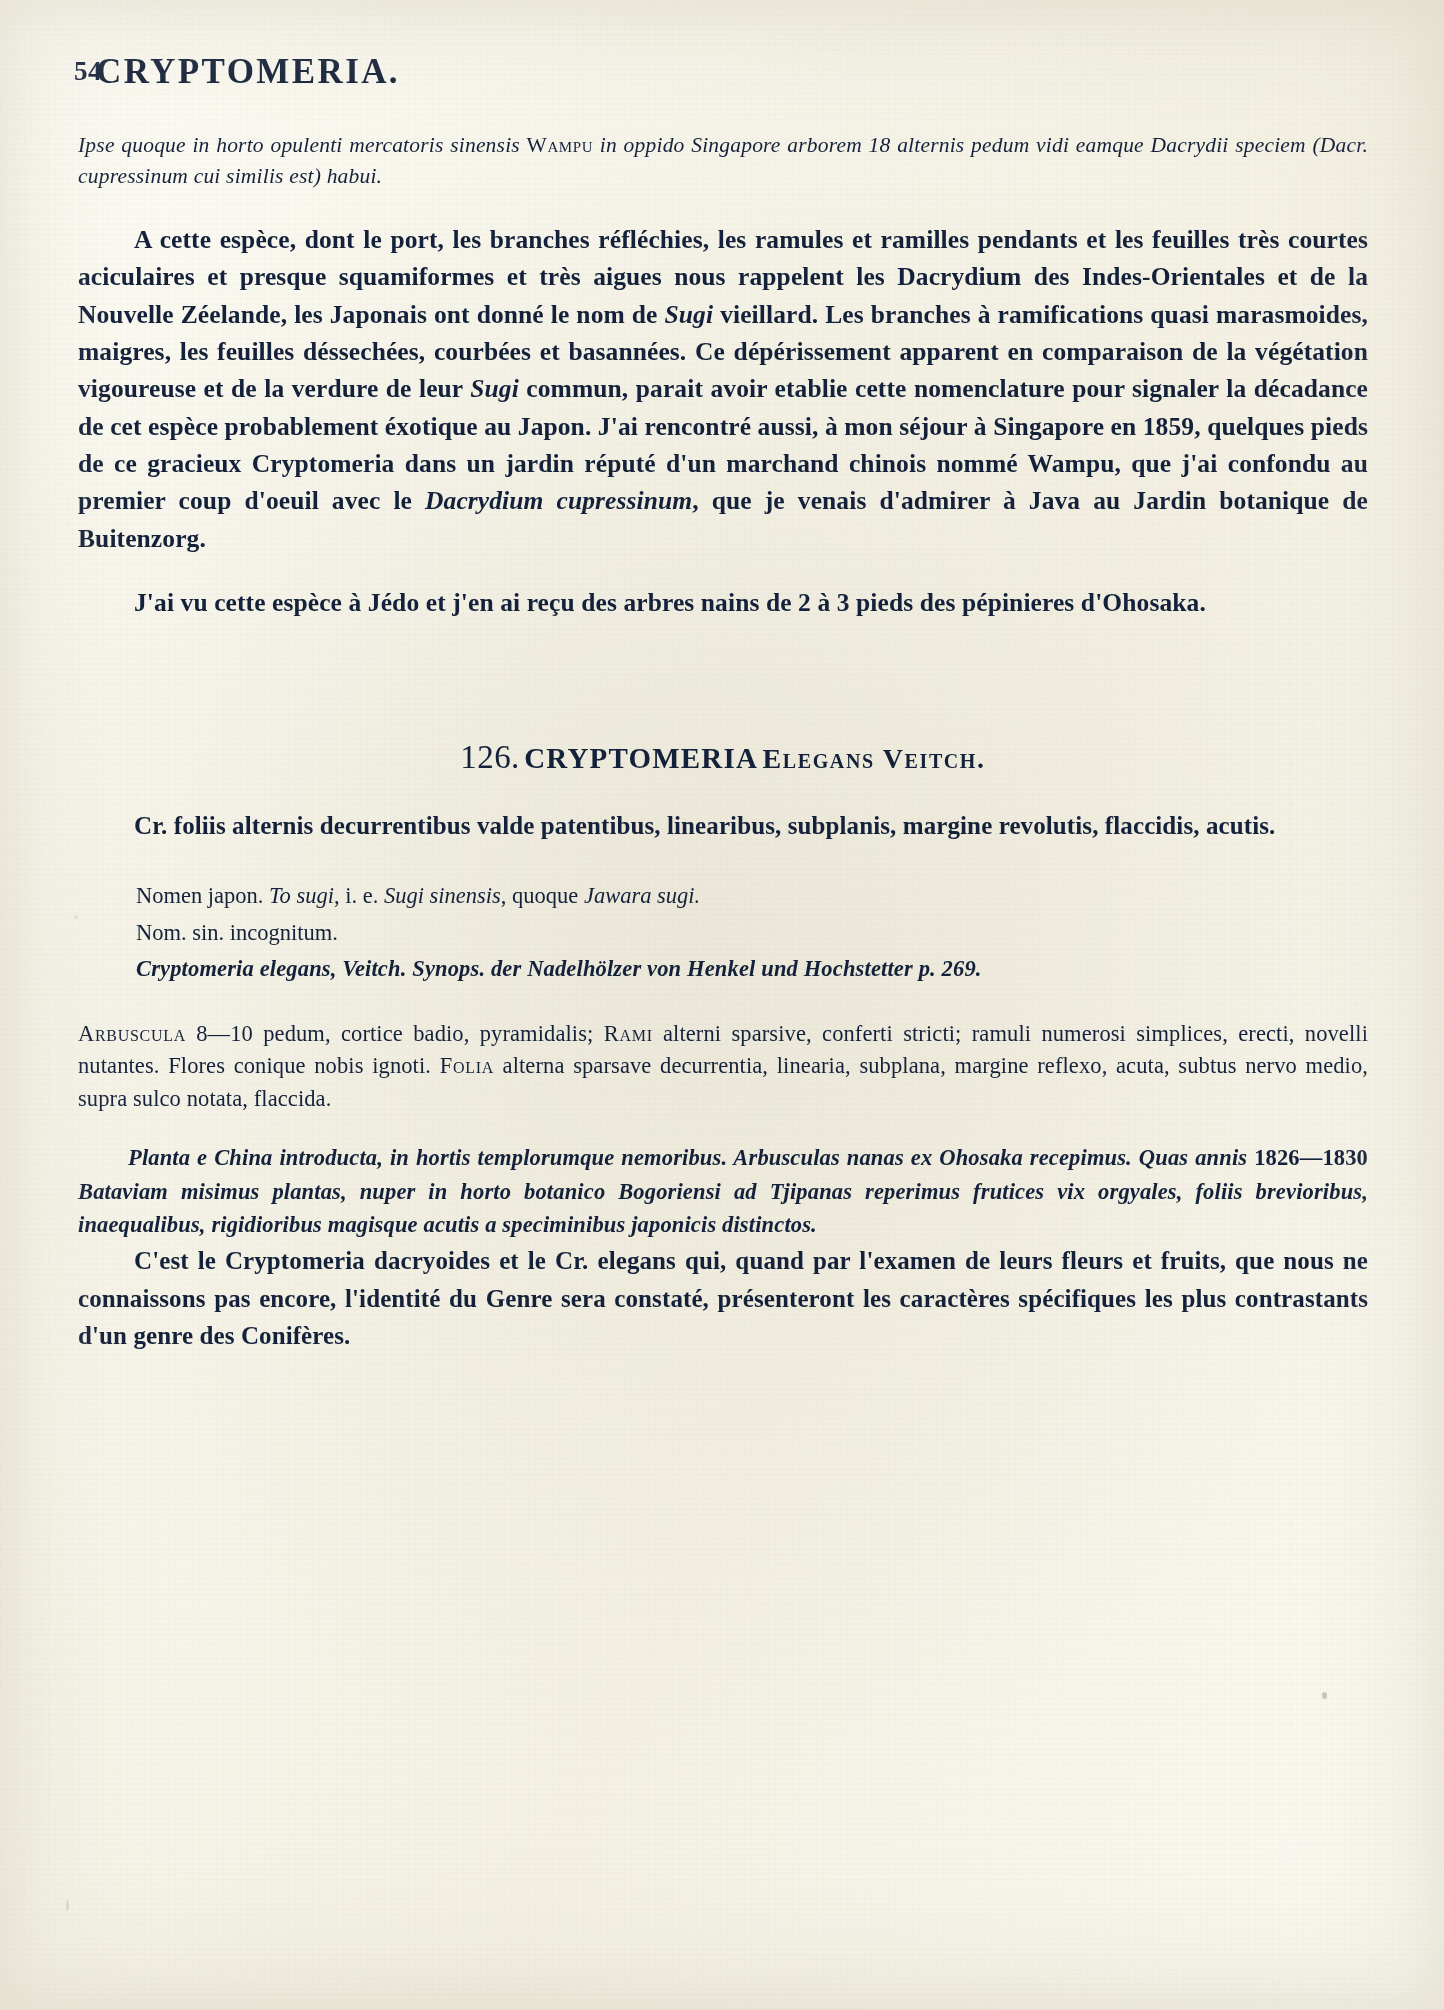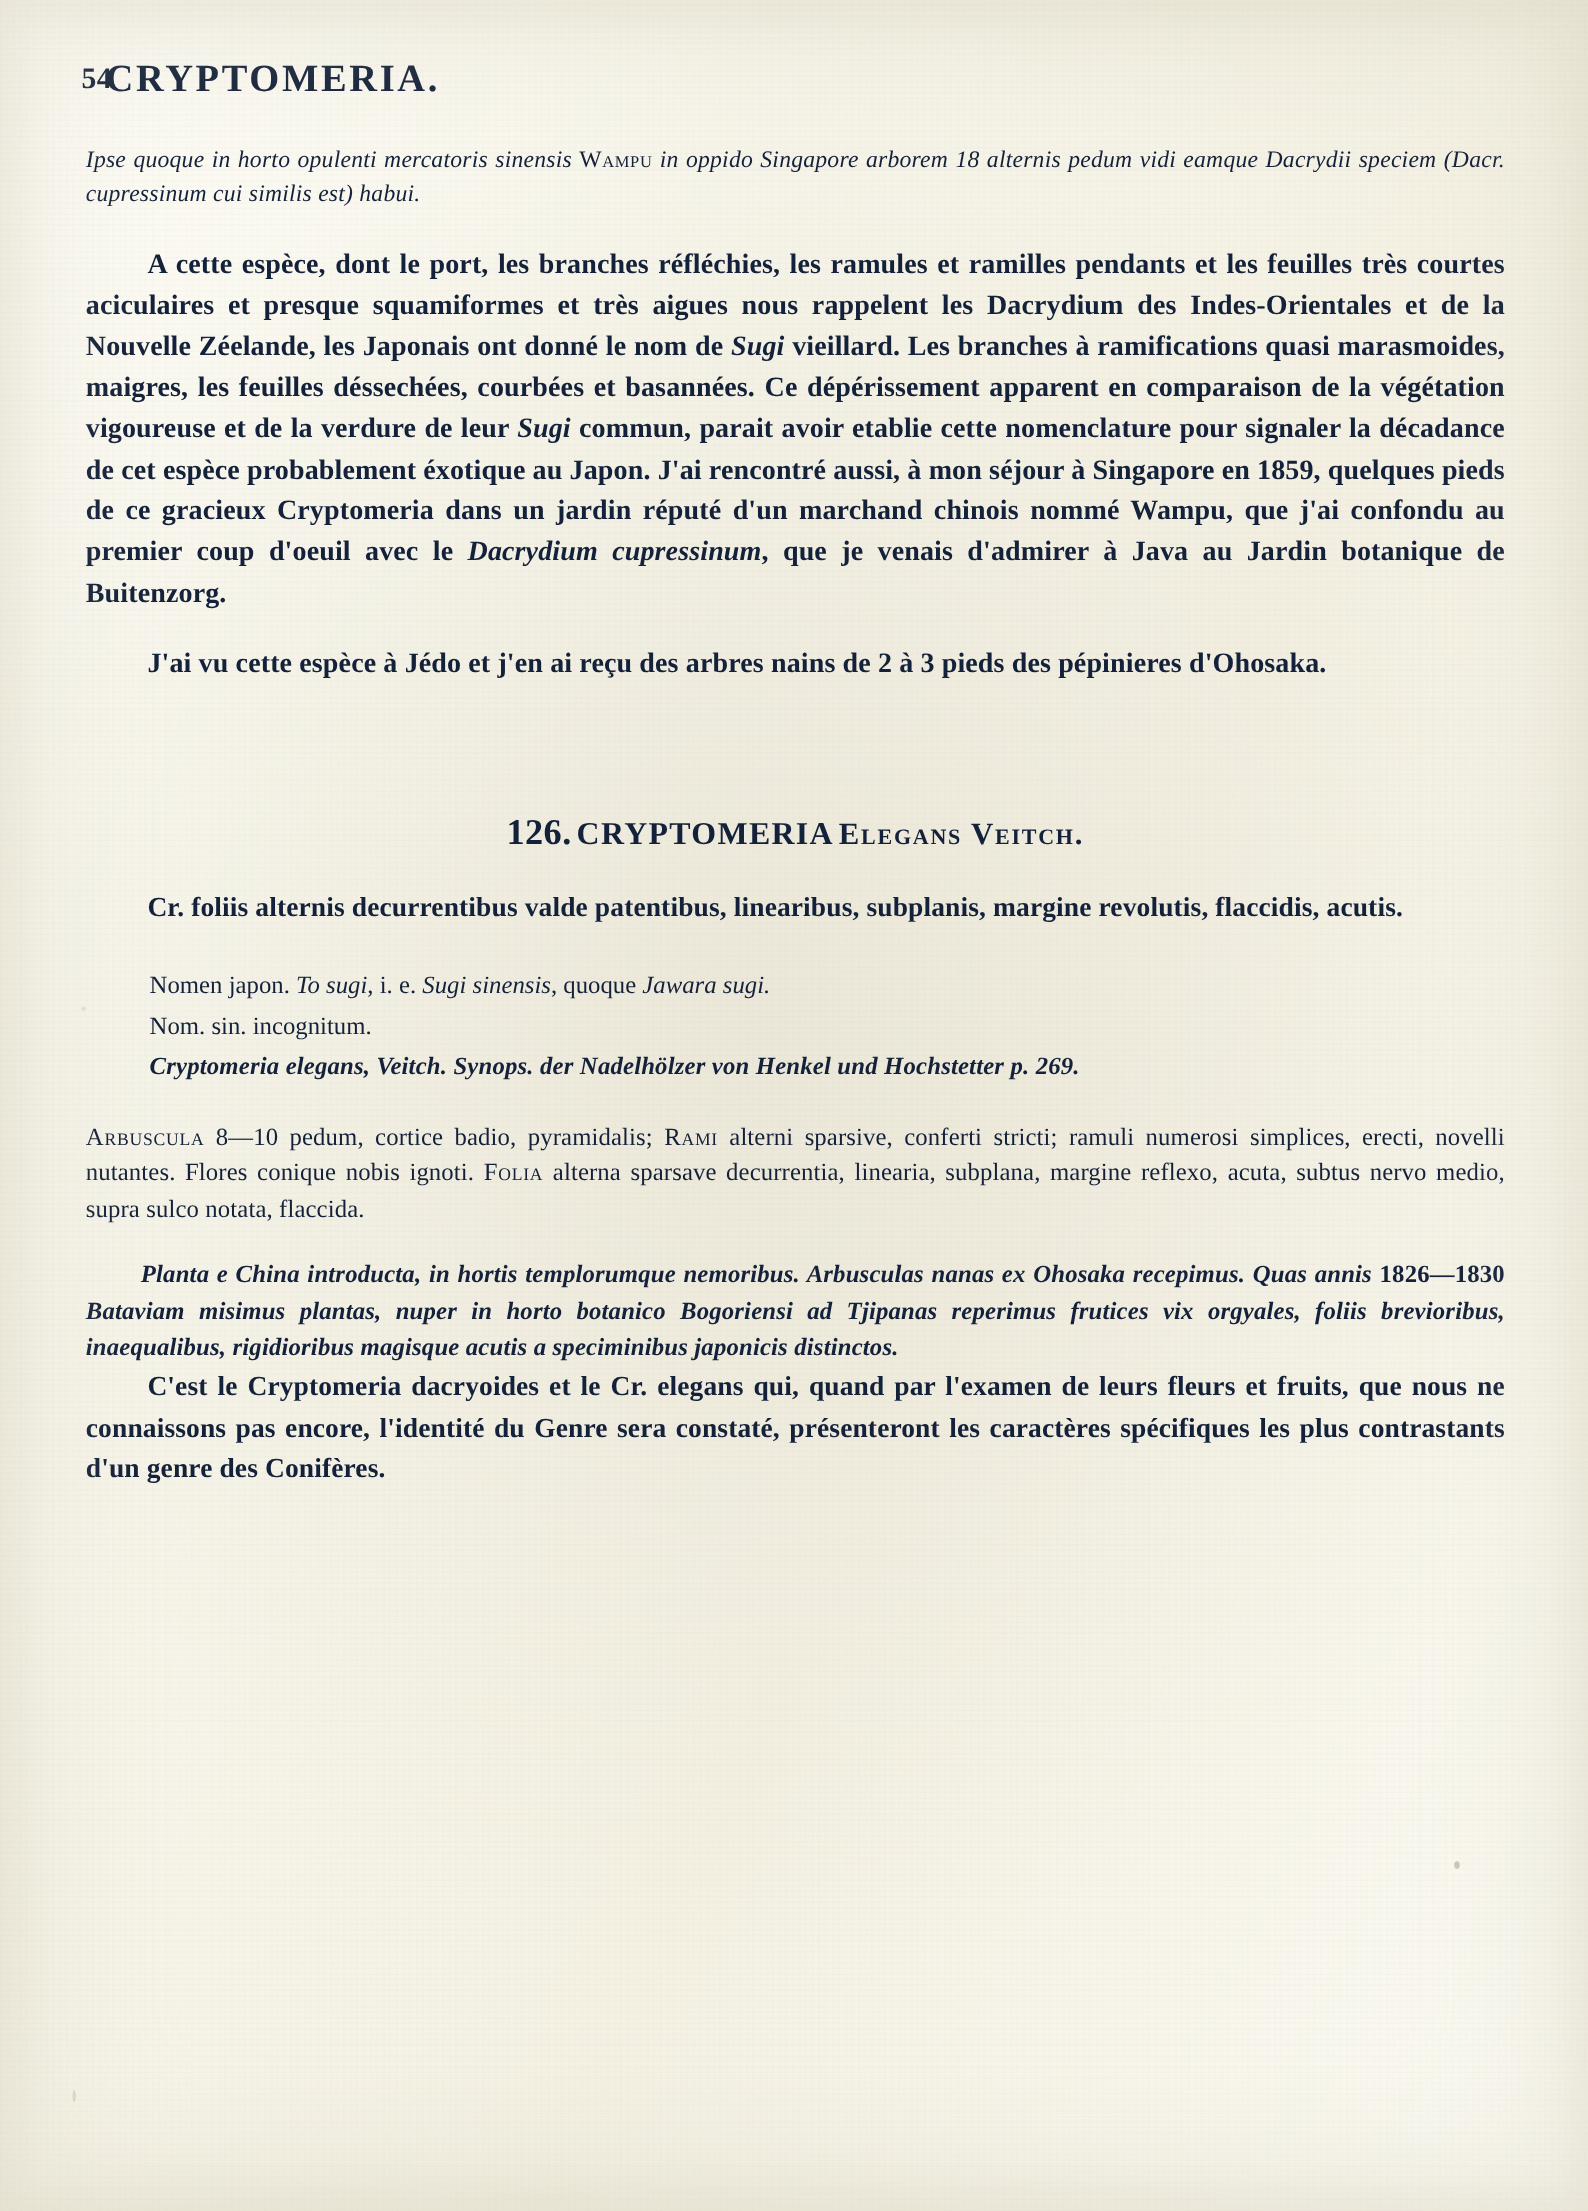--- a/index.html
+++ b/index.html
@@ -102,21 +102,21 @@
   .ind { display: inline-block; width: 56px; }
 
   
   .species-head {
     margin-top: 118px;
     text-align: center;
     letter-spacing: .4px;
   }
   .species-head .num {
     font-size: 33px;
-    font-weight: 700;
+    font-weight: 400;
   }
   .species-head .genus {
     font-size: 29px;
     font-weight: 700;
     letter-spacing: 1.2px;
   }
   .species-head .epithet {
     font-size: 28px;
     font-weight: 700;
     font-variant: small-caps;

